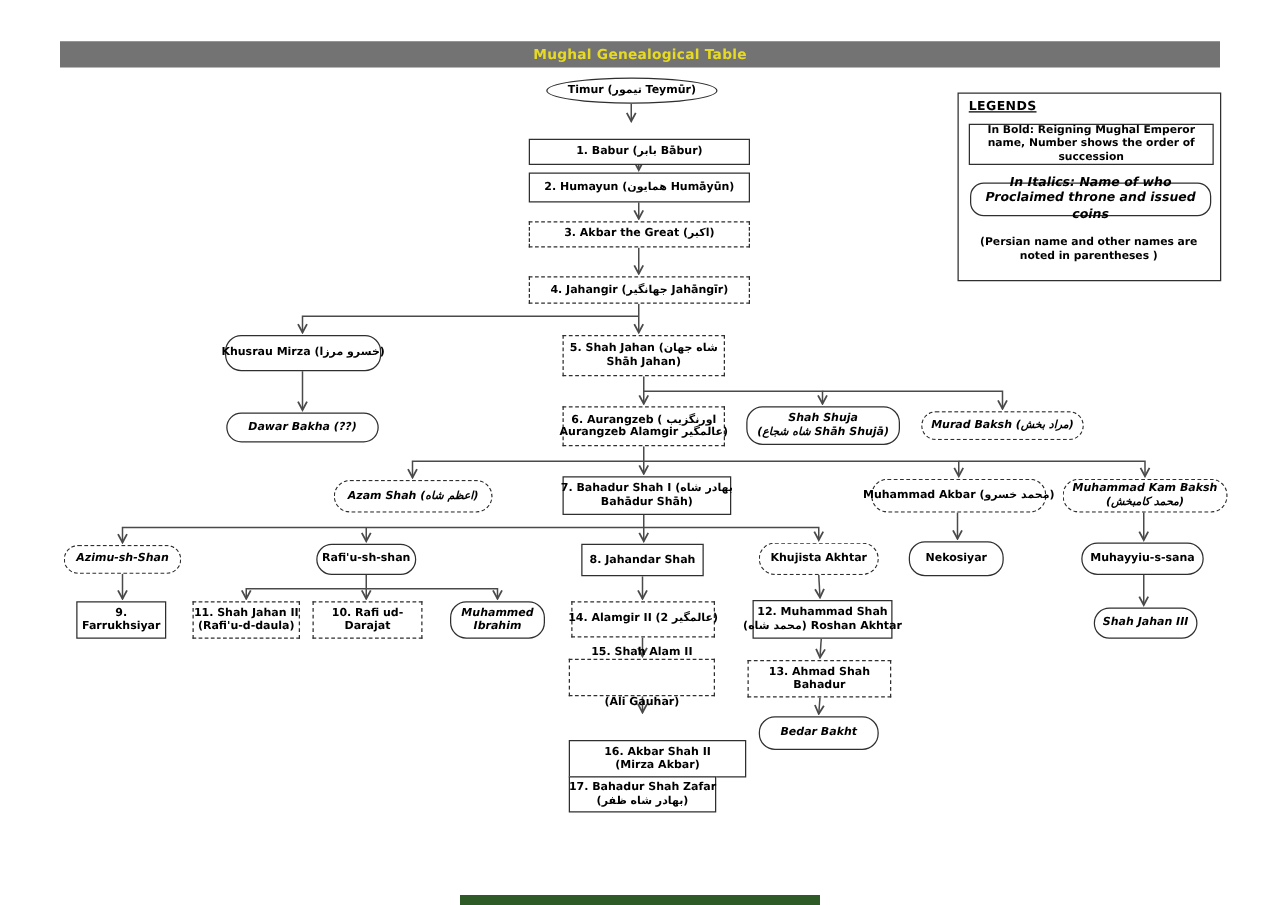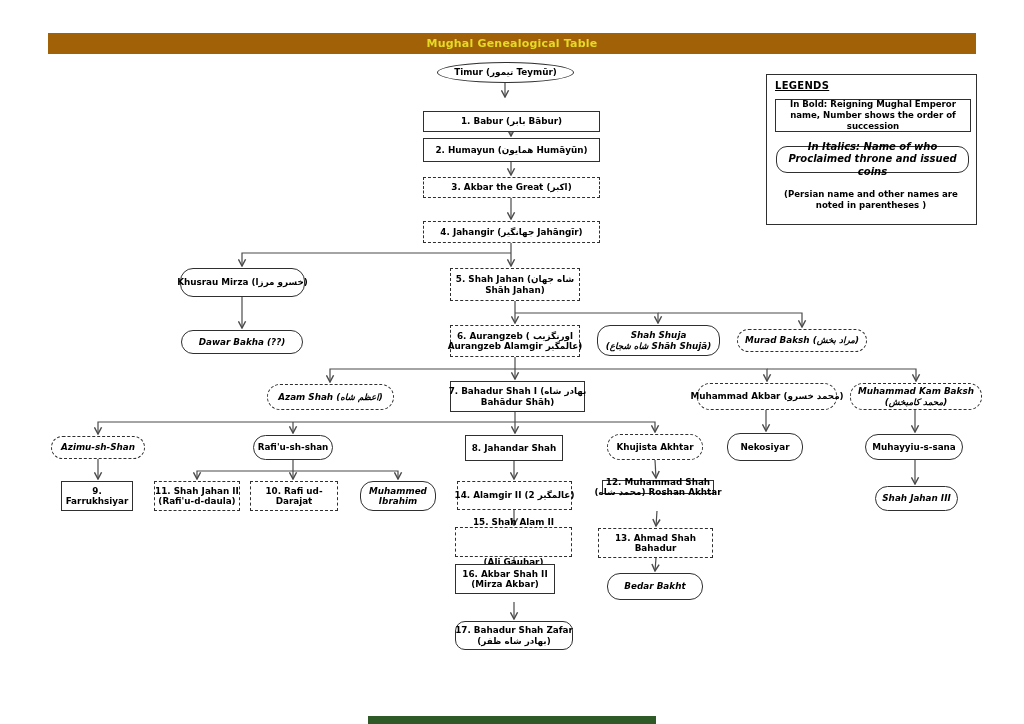--- a/index.html
+++ b/index.html
@@ -4,21 +4,21 @@
 <style>
   html,body{margin:0;padding:0;}
   body{
     width:1024px;height:724px;position:relative;background:#ffffff;
     font-family:"DejaVu Sans","Liberation Sans",sans-serif;
     overflow:hidden;
   }
   #canvas{position:absolute;left:0;top:0;width:1024px;height:724px;}
   #title-bar{
     position:absolute;left:48px;top:33px;width:928px;height:21px;
-    background:#a16207;color:#e7da25;font-weight:bold;font-size:11px;
+    background:#737373;color:#e7da25;font-weight:bold;font-size:11px;
     display:flex;align-items:center;justify-content:center;
     letter-spacing:.2px;
   }
   #footer-bar{
     position:absolute;left:368px;top:716px;width:288px;height:8px;background:#2e5a28;
   }
   #edges-svg{position:absolute;left:0;top:0;width:1024px;height:724px;}
   #edges-svg polyline{fill:none;stroke:#4a4a4a;stroke-width:1.2;}
   .node{
     position:absolute;box-sizing:border-box;background:#ffffff;
@@ -189,43 +189,43 @@
         <div>10. Rafi ud-</div>
         <div>Darajat</div>
       </div>
       <div class="node rounded italic" style="left: 360px; top: 481px; width: 76px; height: 30px;">
         <div>Muhammed</div>
         <div>Ibrahim</div>
       </div>
       <div class="node  dashed" style="left: 457px; top: 481px; width: 115px; height: 29px;">
         <div>14. Alamgir II (2 عالمگیر)</div>
       </div>
-      <div class="node " style="left: 602px; top: 480px; width: 112px; height: 14px;">
+      <div class="node " style="left: 602px; top: 480px; width: 112px; height: 31px;">
         <div>12. Muhammad Shah</div>
         <div>(محمد شاه) Roshan Akhtar</div>
       </div>
       <div class="node rounded italic" style="left: 875px; top: 486px; width: 83px; height: 25px;">
         <div>Shah Jahan III</div>
       </div>
       <div class="node  dashed" style="left: 455px; top: 527px; width: 117px; height: 30px; gap: 29px;">
         <div>15. Shah Alam II</div>
         <div>(Ali Gauhar)</div>
       </div>
       <div class="node  dashed" style="left: 598px; top: 528px; width: 115px; height: 30px;">
         <div>13. Ahmad Shah</div>
         <div>Bahadur</div>
       </div>
-      <div class="node " style="left: 455px; top: 564px; width: 100px; height: 30px;">
+      <div class="node " style="left: 455px; top: 592px; width: 142px; height: 30px;">
         <div>16. Akbar Shah II</div>
         <div>(Mirza Akbar)</div>
       </div>
       <div class="node rounded italic" style="left: 607px; top: 573px; width: 96px; height: 27px;">
         <div>Bedar Bakht</div>
       </div>
-      <div class="node " style="left: 455px; top: 621px; width: 118px; height: 29px; border-radius: 10px;">
+      <div class="node " style="left: 455px; top: 621px; width: 118px; height: 29px;">
         <div>17. Bahadur Shah Zafar</div>
         <div>(بهادر شاه ظفر)</div>
       </div>
     </div>
 
   <div id="legend">
     <div id="legend-title">LEGENDS</div>
     <div id="legend-bold-note">In Bold: Reigning Mughal Emperor name, Number shows the order of succession</div>
     <div id="legend-italic-note">In Italics: Name of who Proclaimed throne and issued coins</div>
     <div id="legend-paren-note">(Persian name and other names are noted in parentheses )</div>

